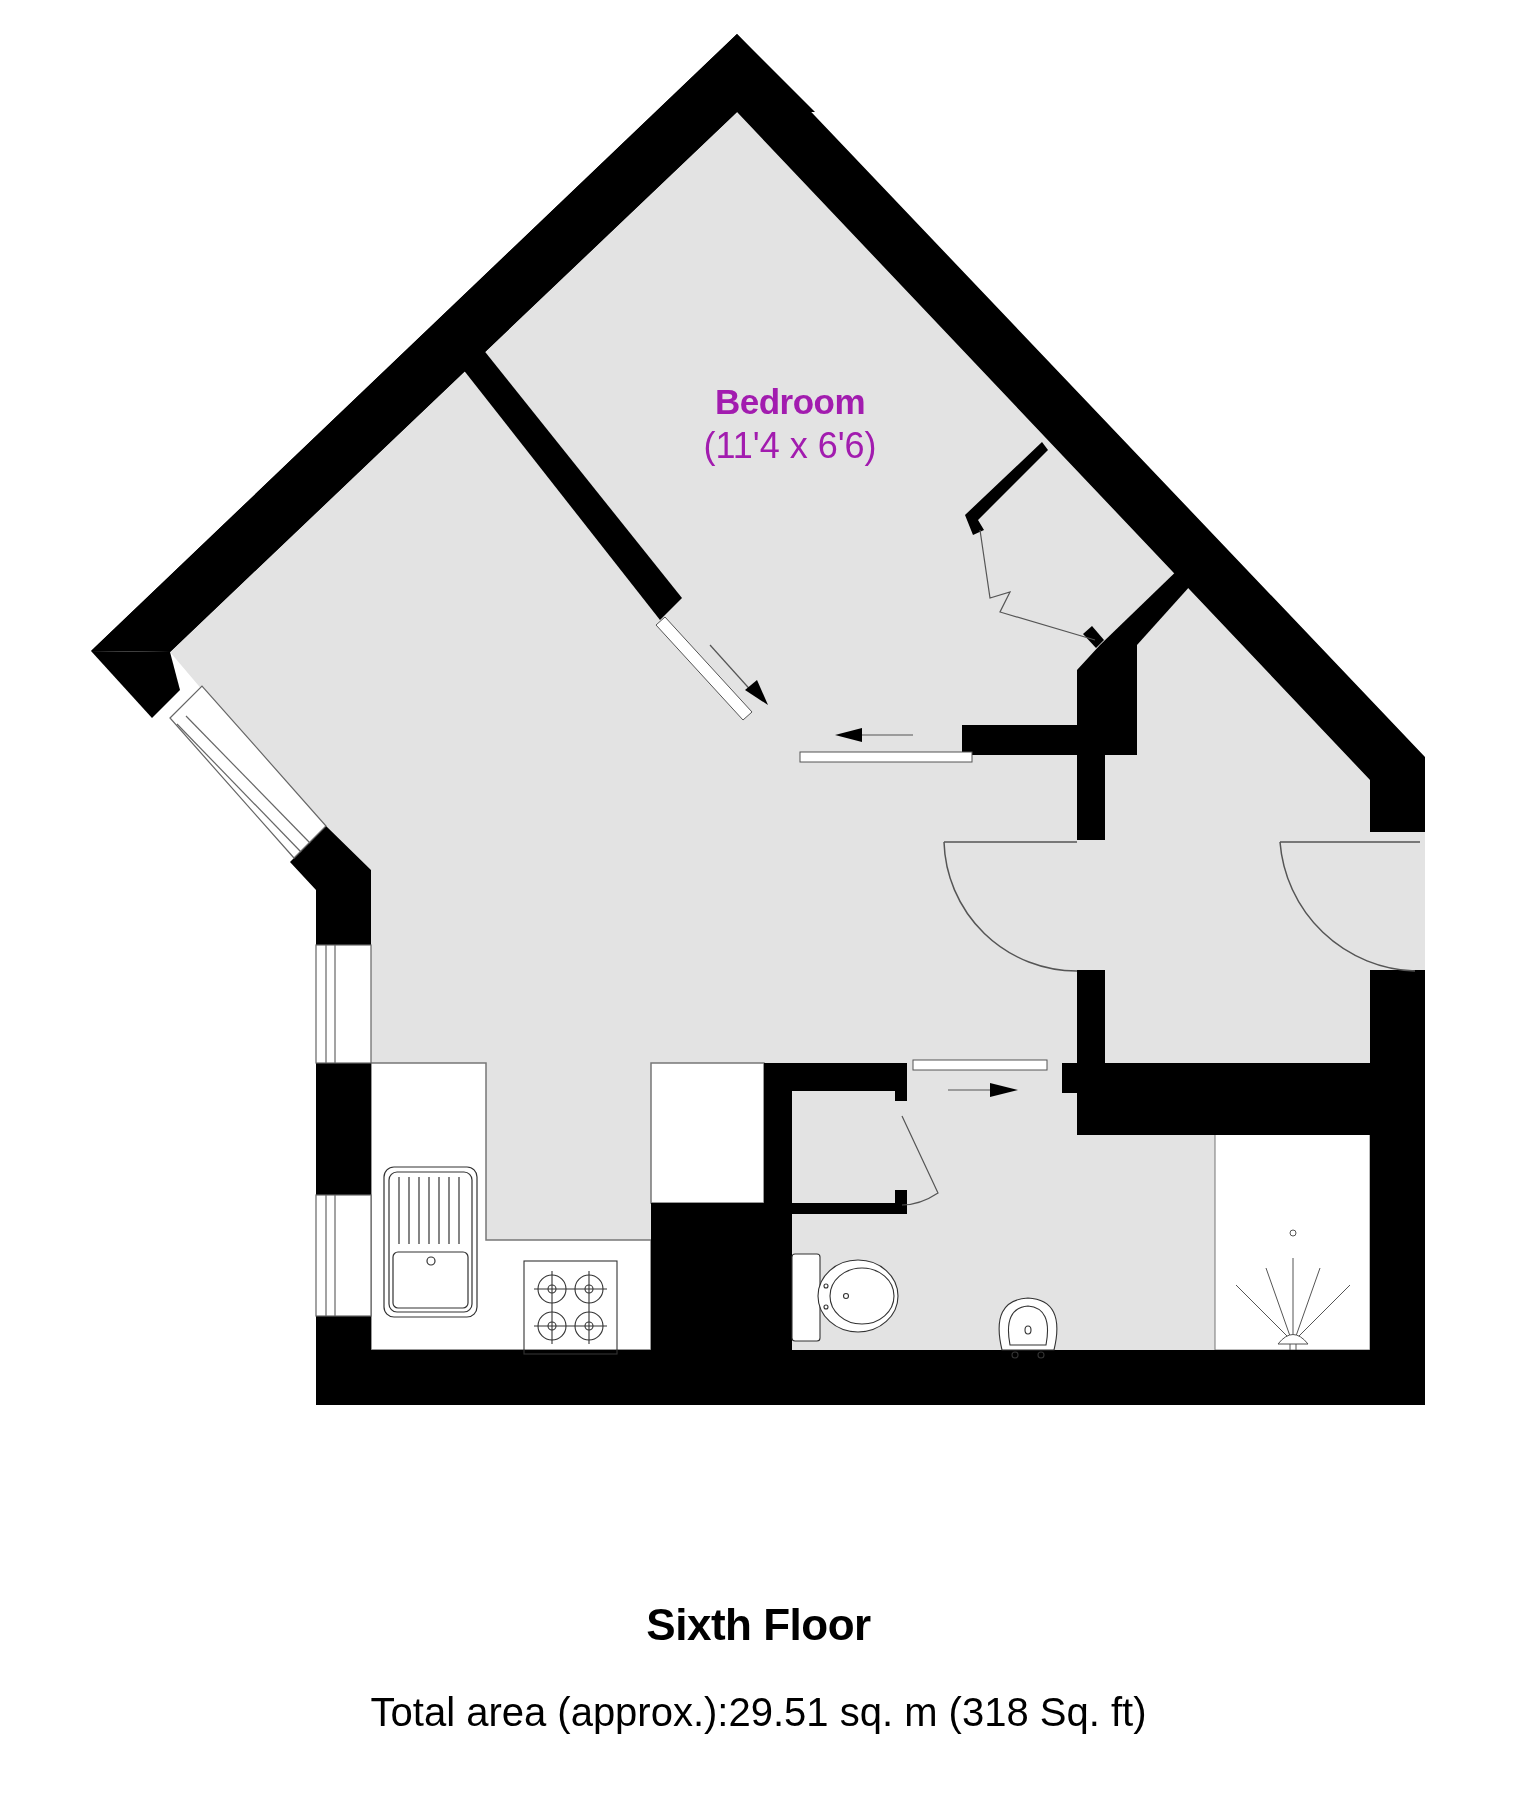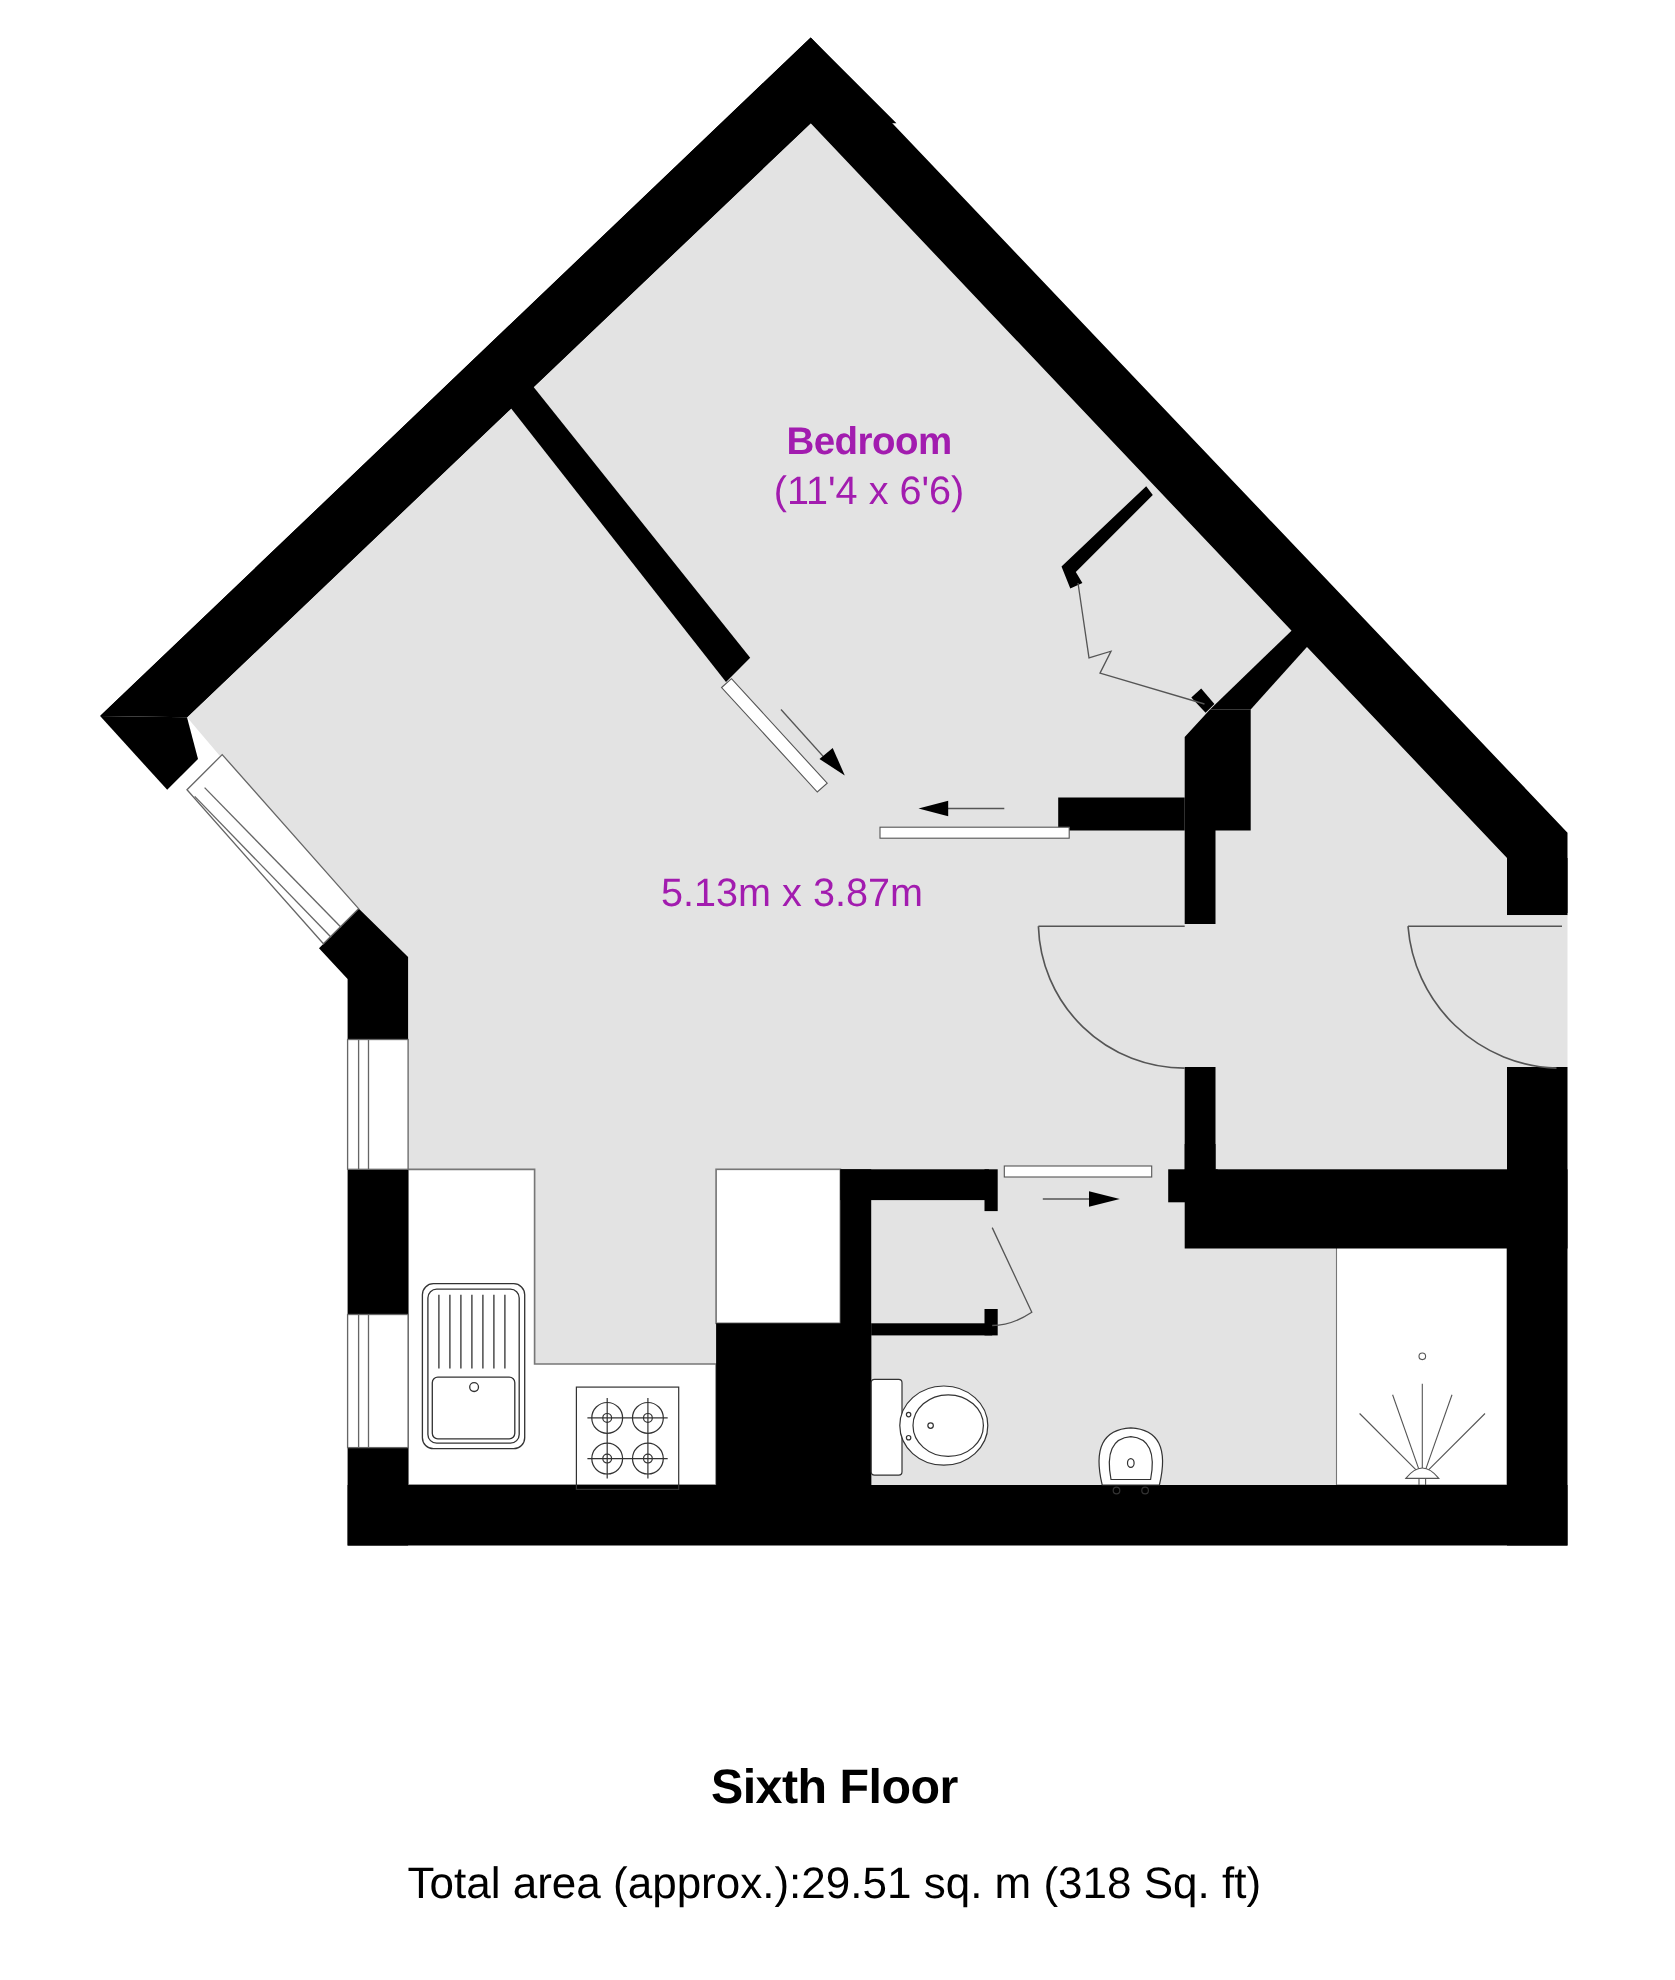--- a/index.html
+++ b/index.html
@@ -177,17 +177,16 @@
     <line x1="1296" y1="1344" x2="1296" y2="1350"></line>
   </g>
 </svg>
 
 <div class="room-label" id="bedroom-label">
   <div class="name">Bedroom</div>
   <div class="dim">(11'4 x 6'6)</div>
 </div>
 
 <div class="room-label" id="kitchen-label">
-  <div class="dim">5.13m x 3.87m</div>
 </div>
 
 <div id="floor-title">Sixth Floor</div>
 <div id="total-area">Total area (approx.):29.51 sq. m (318 Sq. ft)</div>
 
 </body></html>

